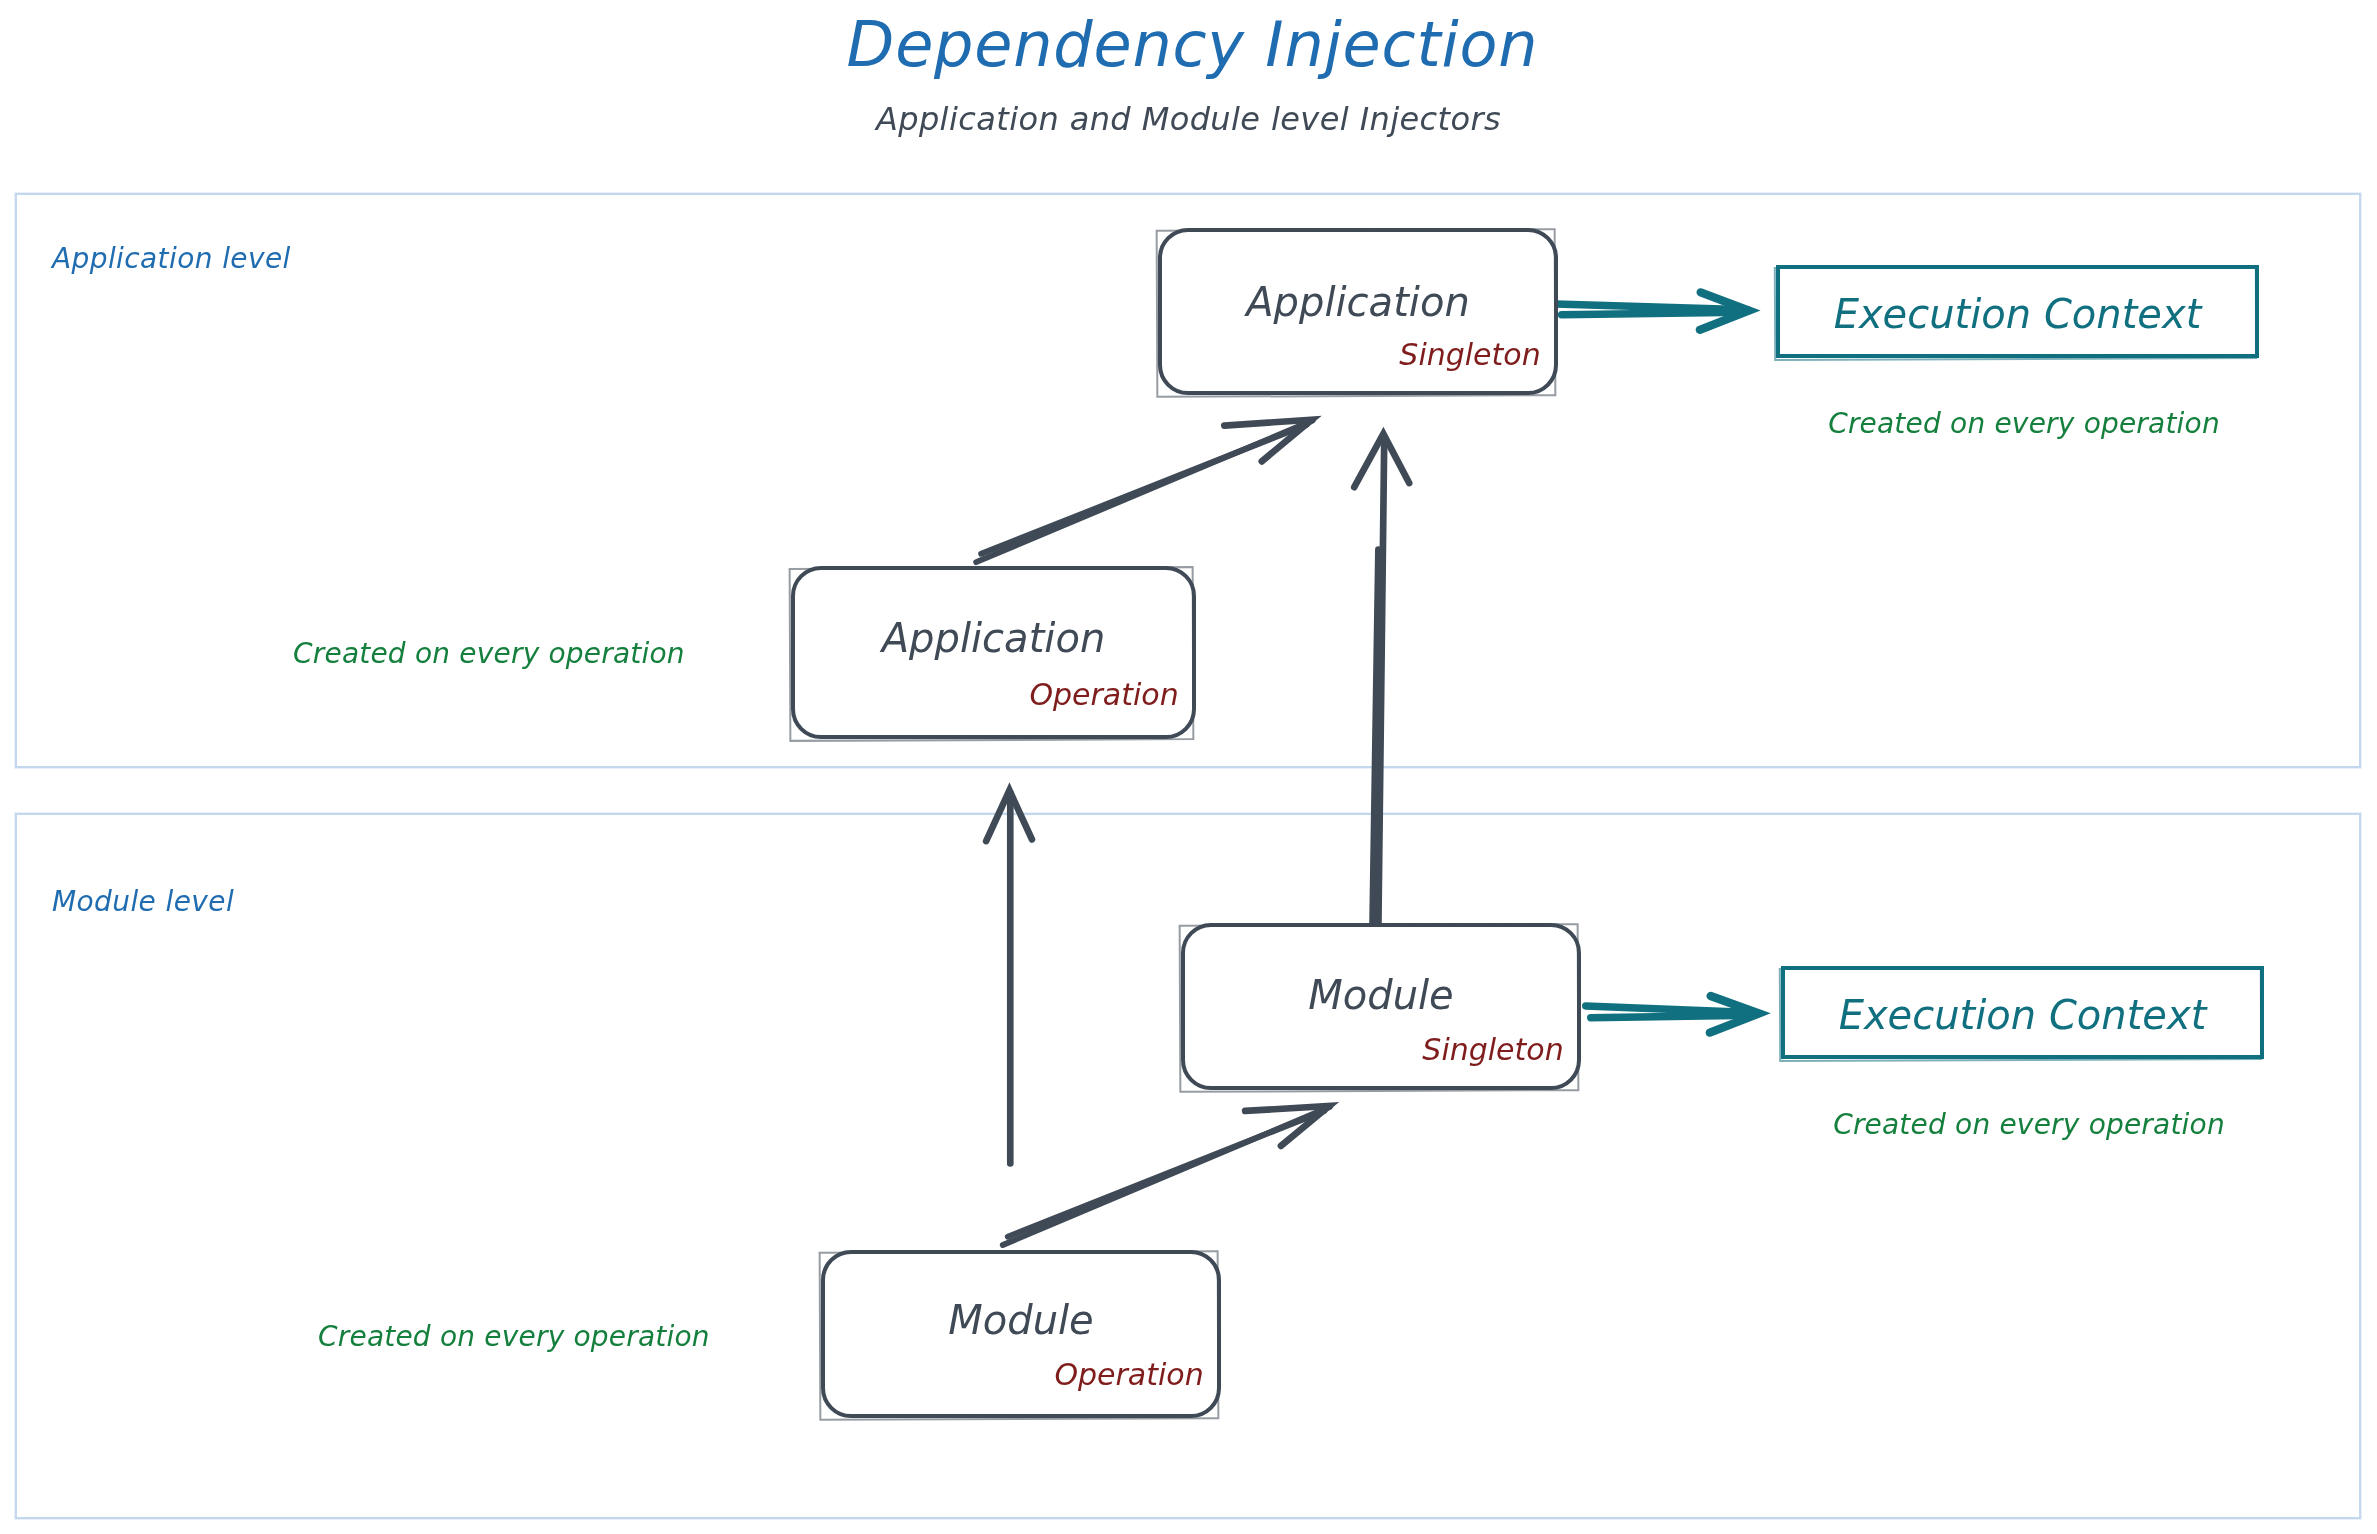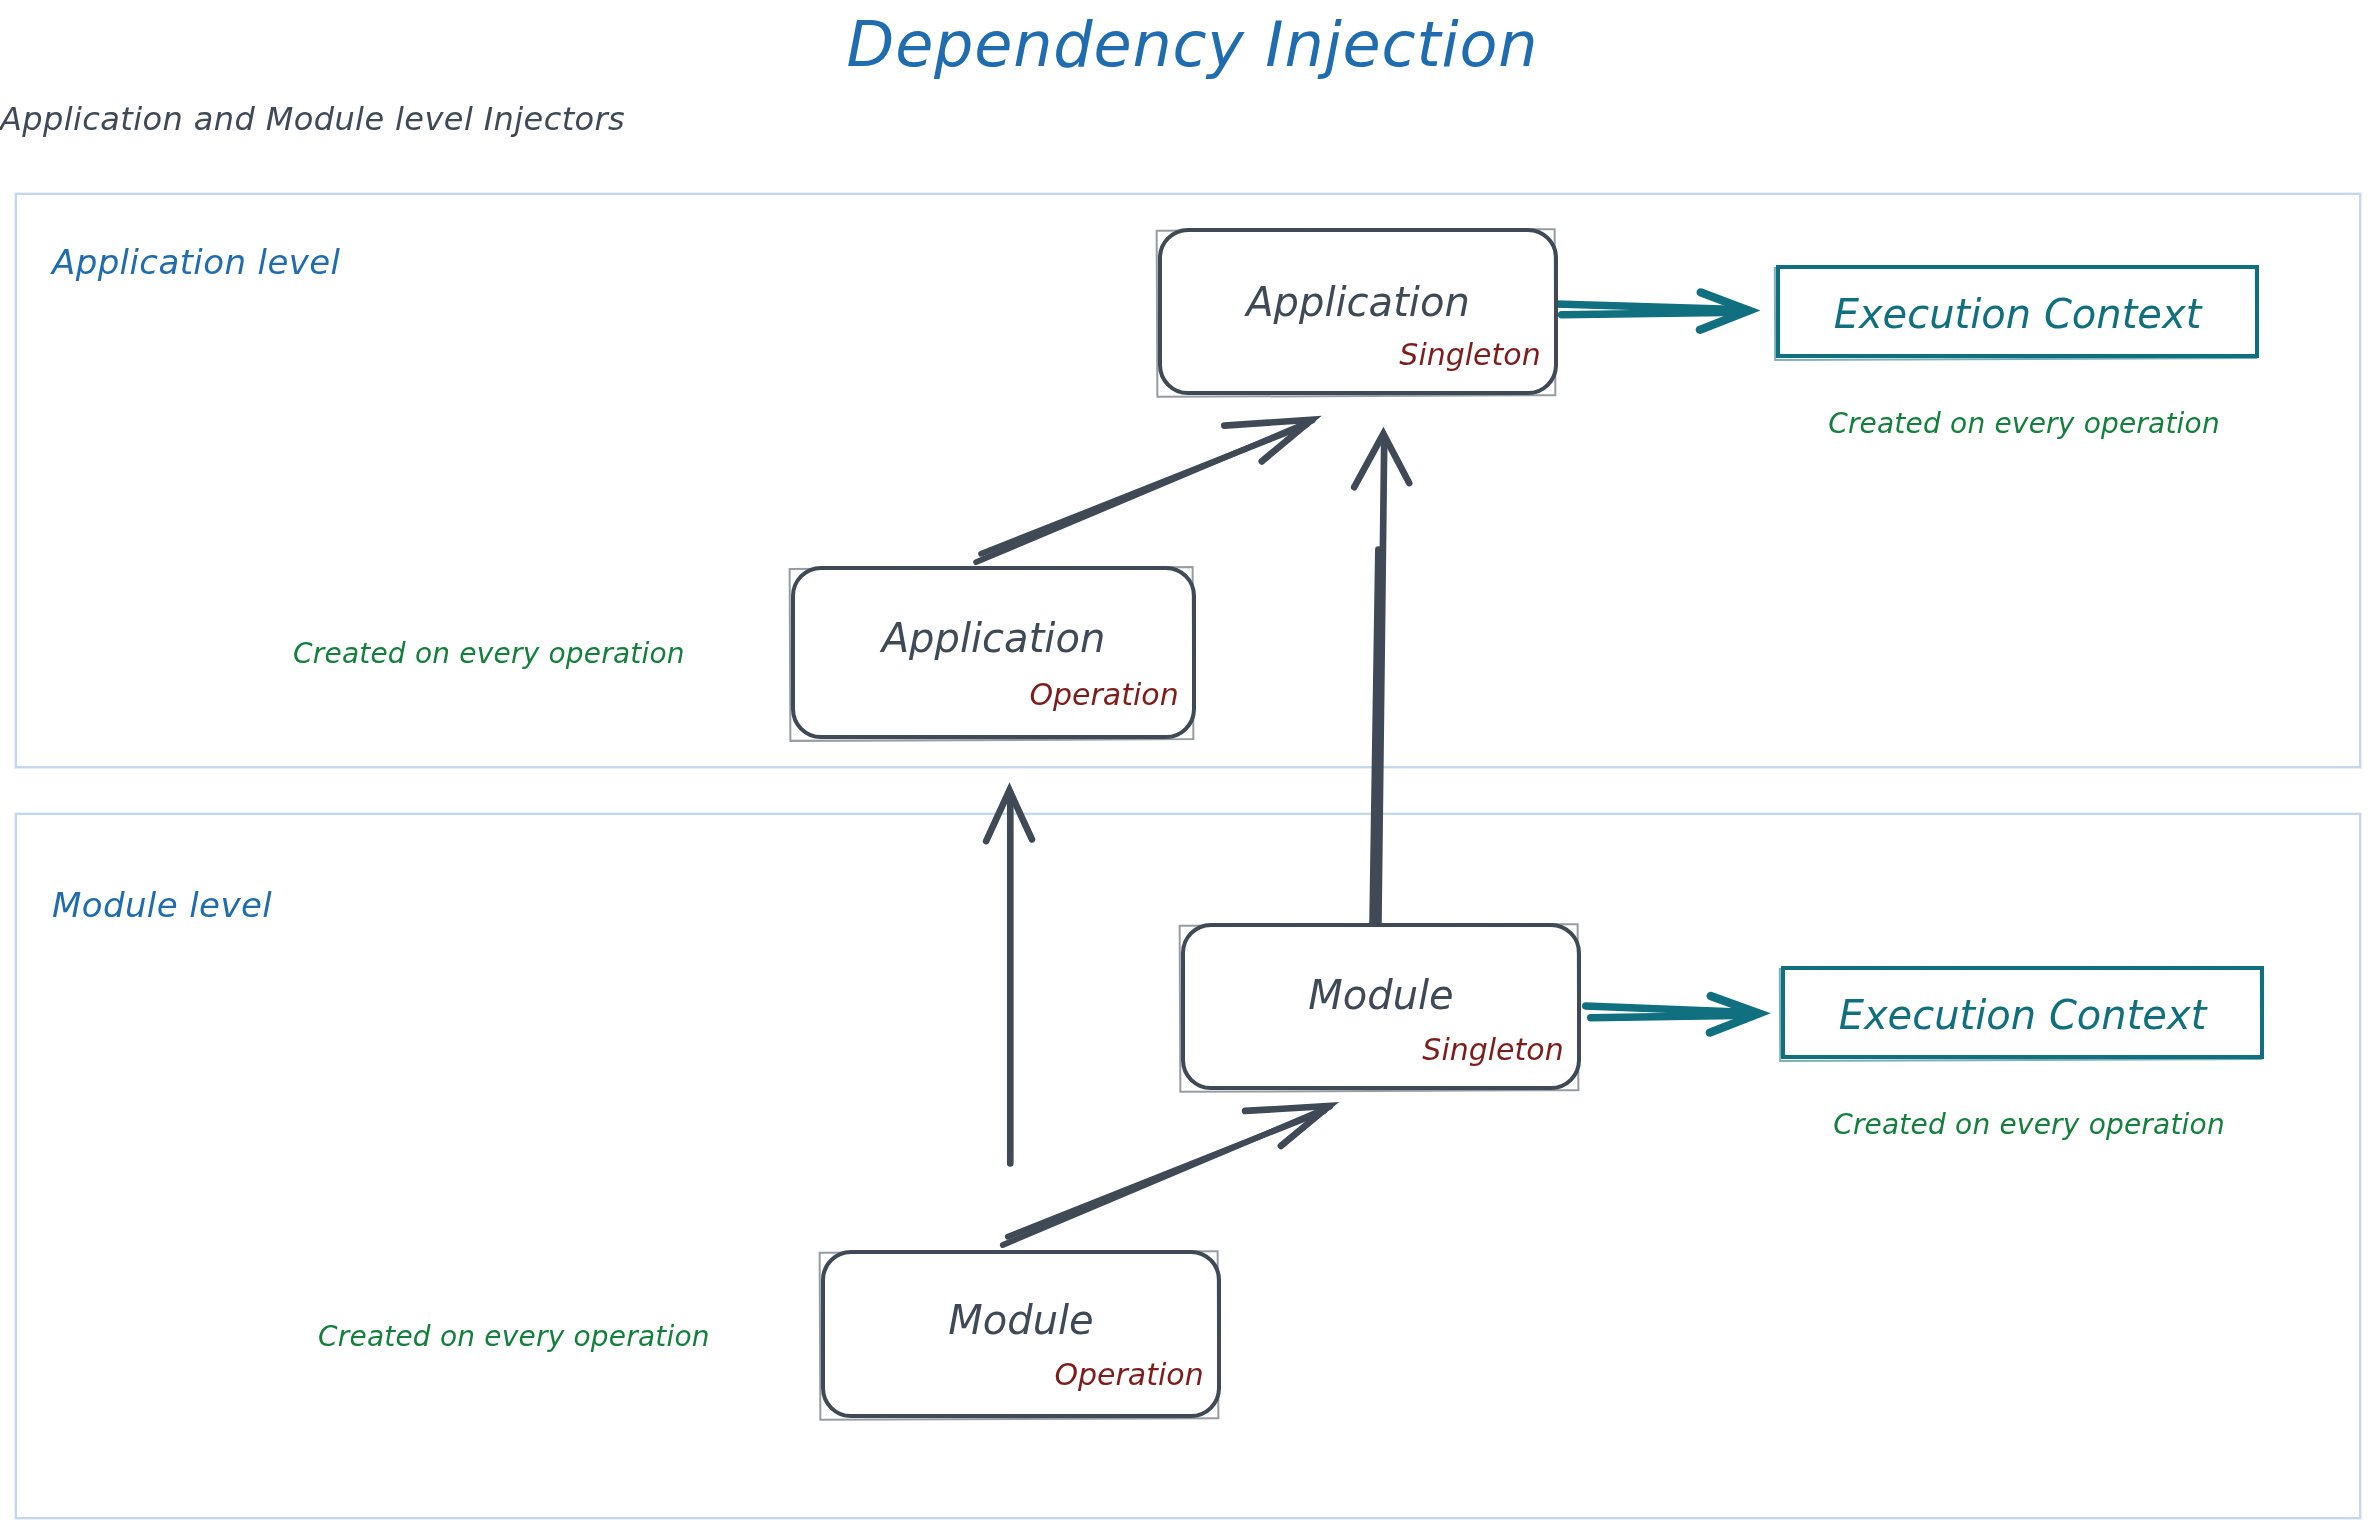--- a/index.html
+++ b/index.html
@@ -26,37 +26,37 @@
     font-family: "DejaVu Sans", sans-serif;
     font-size: 62px;
     font-weight: 400;
     font-style: italic;
     letter-spacing: 0.8px;
     color: #1f6cb0;
     white-space: nowrap;
   }
   #diagram-subtitle {
     left: 0; top: 100px; width: 2377px;
-    text-align: left;
+    text-align: center;
     font-size: 32px;
     font-style: italic;
     letter-spacing: 0.4px;
     color: #3f4a56;
     white-space: nowrap;
   }
 
   
   .level-container {
     border: 2.5px solid #c3d7ee;
     box-shadow: 0 0 0 0.8px rgba(195,215,238,0.45);
     background: transparent;
     box-sizing: border-box;
   }
   .level-label {
-    font-size: 34px;
+    font-size: 28px;
     font-style: italic;
     color: #1f6cb0;
     white-space: nowrap;
     letter-spacing: 0.4px;
   }
 
   
   .sketch-box {
     box-sizing: border-box;
     border: 4.2px solid #3f4a56;

